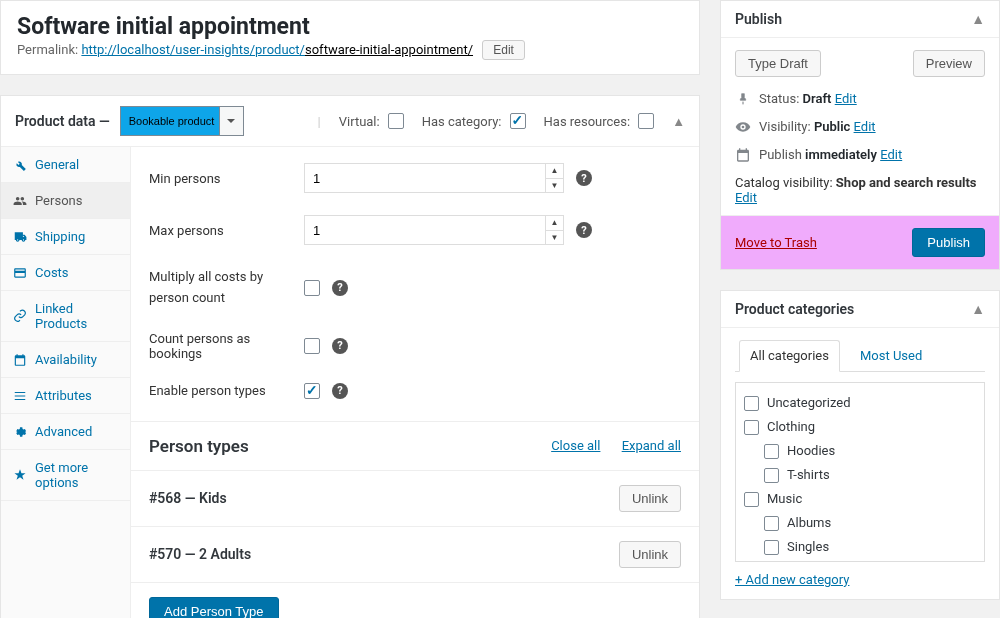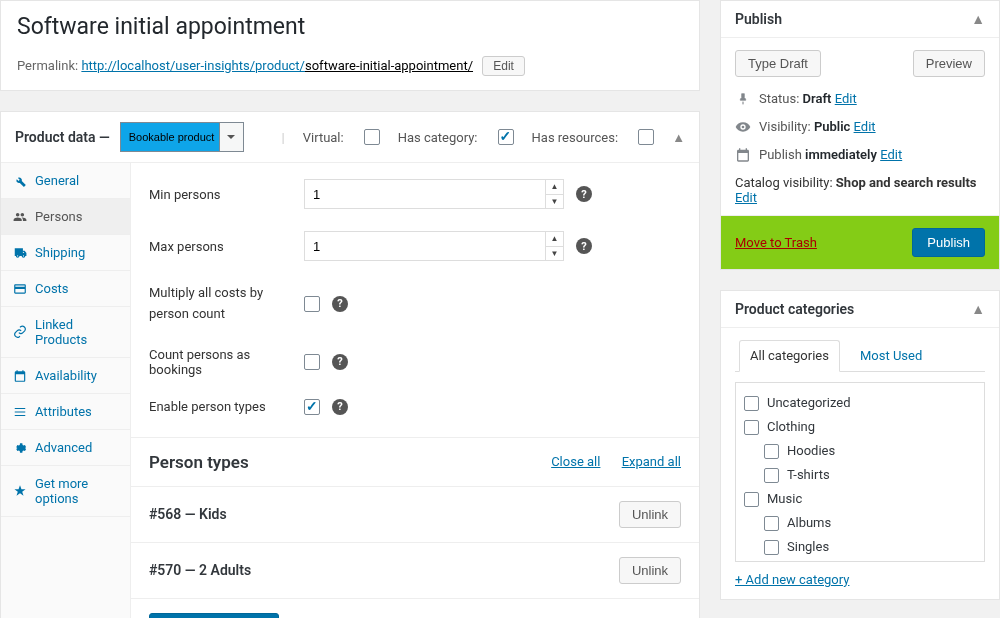--- a/index.html
+++ b/index.html
@@ -2,37 +2,37 @@
 <html><head>
 <meta charset="utf-8">
 <style>
 * { box-sizing: border-box; margin: 0; padding: 0; }
 body { font-family: -apple-system, BlinkMacSystemFont, "Segoe UI", Roboto, sans-serif; font-size: 13px; color: #32373c; background: #f1f1f1; padding: 0; }
 .wrap { display: flex; gap: 20px; padding: 0; }
 .main { flex: 1; min-width: 0; }
 .side { width: 280px; flex-shrink: 0; }
 
 .titlebox { background: #fff; border: 1px solid #e5e5e5; padding: 12px 16px 14px; margin-bottom: 20px; }
-.titlebox h1 { font-size: 23px; font-weight: 400; color: #23282d; margin-bottom: 16px; }
+.titlebox h1 { font-size: 23px; font-weight: 700; color: #23282d; margin-bottom: 0; }
 .permalink { font-size: 13px; color: #666; }
 .permalink a { color: #0073aa; text-decoration: underline; }
 .permalink .slug { color: #000000; text-decoration: underline; }
 .btn-sm { display: inline-block; background: #f7f7f7; border: 1px solid #ccc; border-radius: 3px; padding: 2px 10px; font-size: 12px; color: #555; cursor: pointer; margin-left: 6px; }
 
 .panel { background: #fff; border: 1px solid #e5e5e5; margin-bottom: 20px; }
 .panel-head { border-bottom: 1px solid #eee; padding: 10px 14px; display: flex; align-items: center; justify-content: space-between; }
 .panel-head .pd-left { display: flex; align-items: center; gap: 10px; }
 .panel-head .pd-label { font-weight: 600; font-size: 14px; }
 .panel-head select { font-size: 11px; height: 28px; border: 1px solid #ddd; background: #0ea5e9; padding: 2px 24px 2px 8px; appearance: none; position: relative; }
 .select-wrap { position: relative; display: inline-flex; border: 1px solid #7e8993; }
 .select-wrap select { border: none; outline: none; padding-right: 28px; }
 .select-arrow { position: absolute; right: 0; top: 0; bottom: 0; width: 24px; border-left: 1px solid #7e8993; background: #f6f7f7; display: flex; align-items: center; justify-content: center; pointer-events: none; }
 .select-arrow::after { content: ""; border: 4px solid transparent; border-top-color: #555; margin-top: 4px; }
 .pd-right { display: flex; align-items: center; gap: 18px; font-size: 13px; color: #555; }
-.pd-right label { display: flex; align-items: center; gap: 20px; }
+.pd-right label { display: flex; align-items: center; gap: 8px; }
 .pd-right input[type=checkbox] { width: 16px; height: 16px; }
 .sep { color: #ccc; }
 .collapse-tri { color: #888; cursor: pointer; }
 
 .pd-body { display: flex; }
 .pd-tabs { width: 130px; background: #fafafa; border-right: 1px solid #eee; }
 .pd-tabs li { list-style: none; border-bottom: 1px solid #eee; }
 .pd-tabs li a { display: flex; align-items: center; gap: 8px; padding: 10px 12px; color: #0073aa; font-size: 13px; text-decoration: none; cursor: pointer; }
 .pd-tabs li.active { background: #efefef; position: relative; }
 .pd-tabs li.active a { color: #555; font-weight: 400; }
@@ -65,21 +65,21 @@
 .metabox { background: #fff; border: 1px solid #e5e5e5; margin-bottom: 20px; }
 .metabox h2 { font-size: 14px; font-weight: 600; padding: 10px 14px; border-bottom: 1px solid #eee; display: flex; justify-content: space-between; align-items: center; }
 .metabox h2 .tog { color: #888; cursor: pointer; }
 .metabox .inside { padding: 12px 14px; }
 .pub-row { display: flex; align-items: flex-start; gap: 8px; font-size: 13px; color: #555; margin-bottom: 12px; }
 .pub-row .txt { flex: 1; }
 .pub-row b { color: #23282d; font-weight: 600; }
 .pub-row a.edit { color: #0073aa; text-decoration: underline; cursor: pointer; }
 .pub-row .ico16 { width: 16px; color: #82878c; flex-shrink: 0; }
 .pub-actions { display: flex; justify-content: space-between; gap: 8px; margin-bottom: 14px; }
-.pub-foot { display: flex; justify-content: space-between; align-items: center; border-top: 1px solid #eee; margin: 10px -14px -12px; padding: 12px 14px; background: #84cc16; }
+.pub-foot { display: flex; justify-content: space-between; align-items: center; border-top: 1px solid #eee; margin: 10px -14px -12px; padding: 12px 14px; background: #f0abfc; }
 .trash { color: #a00; text-decoration: underline; font-size: 13px; cursor: pointer; }
 .cat-text { font-size: 13px; color: #333; margin-bottom: 8px; }
 
 .cat-tabs { display: flex; gap: 16px; border-bottom: 1px solid #ddd; padding: 0 4px; margin-bottom: 10px; }
 .cat-tabs a { padding: 8px 4px; font-size: 13px; color: #0073aa; cursor: pointer; }
 .cat-tabs a.active { color: #333; border-bottom: 0; background: #fff; margin-bottom: -1px; border: 1px solid #ddd; border-bottom: 1px solid #fff; padding: 7px 10px; border-radius: 3px 3px 0 0; }
 .cat-list { max-height: 180px; overflow-y: scroll; border: 1px solid #ddd; padding: 8px; background: #fff; }
 .cat-list ul { list-style: none; }
 .cat-list li { padding: 4px 0; font-size: 13px; }
 .cat-list li.child { padding-left: 20px; }

